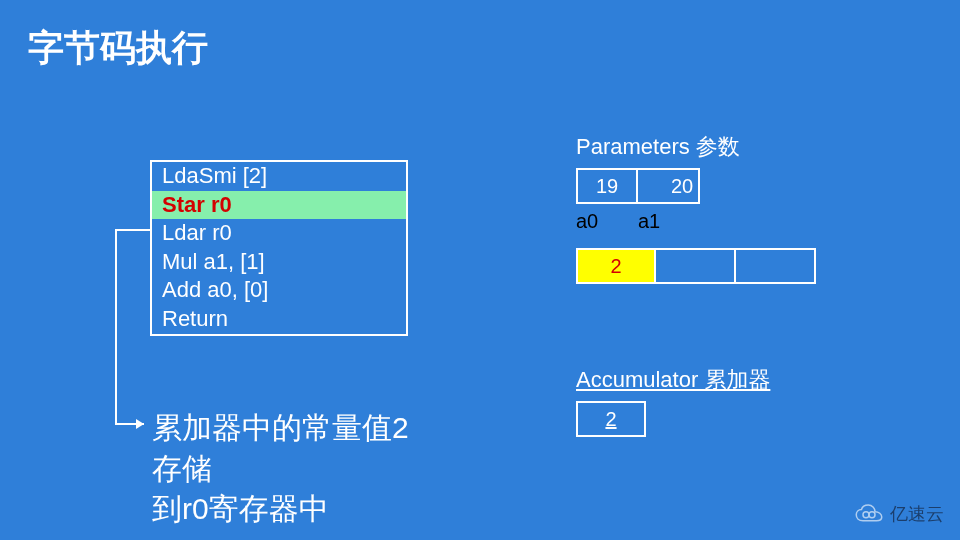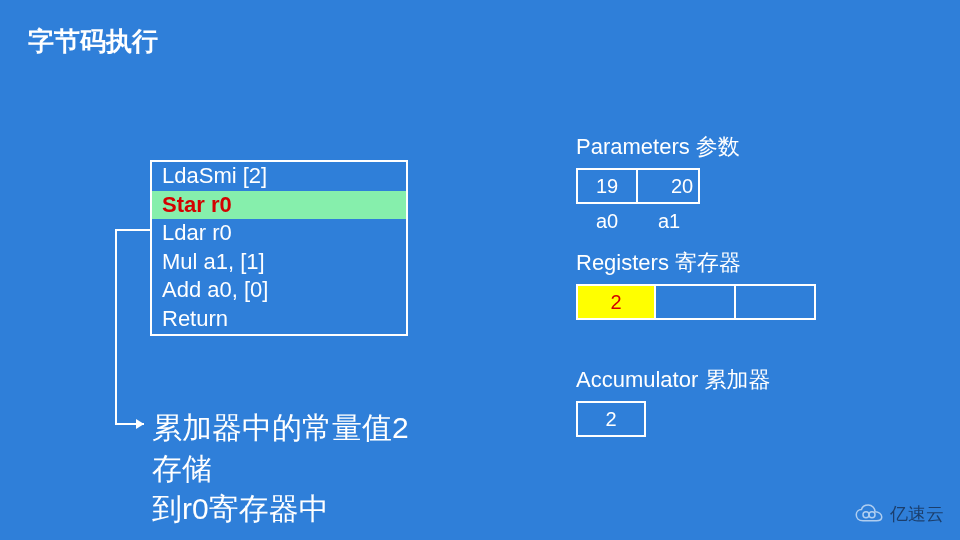--- a/index.html
+++ b/index.html
@@ -9,21 +9,21 @@
     background: #2f7fd9;
     font-family: "Segoe UI", "Microsoft YaHei", Arial, sans-serif;
     color: #ffffff;
     position: relative;
     overflow: hidden;
   }
   .title {
     position: absolute;
     top: 24px;
     left: 28px;
-    font-size: 26px;
+    font-size: 36px;
     font-weight: 700;
   }
   .bytecode-box {
     position: absolute;
     top: 160px;
     left: 150px;
     width: 258px;
     border: 2px solid #ffffff;
     font-size: 22px;
     line-height: 1.3;
@@ -66,43 +66,44 @@
   }
   .regs-group {
     position: absolute;
     top: 248px;
     left: 576px;
   }
   .acc-group {
     position: absolute;
     top: 365px;
     left: 576px;
+    text-decoration: underline;
   }
   .cells {
     display: flex;
   }
   .cell {
     border: 2px solid #ffffff;
     height: 36px;
     display: flex;
     align-items: center;
     justify-content: center;
     font-size: 20px;
     color: #ffffff;
   }
   .cell + .cell { border-left: none; }
   .cell.hi { background: #ffff00; color: #d40000; }
   .labels {
     display: flex;
     margin-top: 6px;
   }
   .lab {
-    text-align: center;
+    text-align: left;
     font-size: 20px;
-    color: #ffffff;
+    color: #000000;
   }
   .watermark {
     position: absolute;
     right: 16px;
     bottom: 14px;
     opacity: 0.62;
     display: flex;
     align-items: center;
     gap: 6px;
     font-size: 18px;
@@ -141,21 +142,20 @@
       <div class="cell" style="width: 62px;">19</div>
       <div class="cell" style="width: 62px; padding-left: 28px;">20</div>
     </div>
   <div class="labels" id="param-labels">
       <div class="lab" style="width: 62px;">a0</div>
       <div class="lab" style="width: 62px;">a1</div>
     </div>
 </div>
 
 <div class="regs-group">
-  <div class="section-label">Registers 寄存器</div>
   <div class="cells" id="reg-cells">
       <div class="cell hi" style="width: 80px;">2</div>
       <div class="cell" style="width: 80px;"></div>
       <div class="cell" style="width: 80px;"></div>
     </div>
 </div>
 
 <div class="acc-group">
   <div class="section-label">Accumulator 累加器</div>
   <div class="cells">

